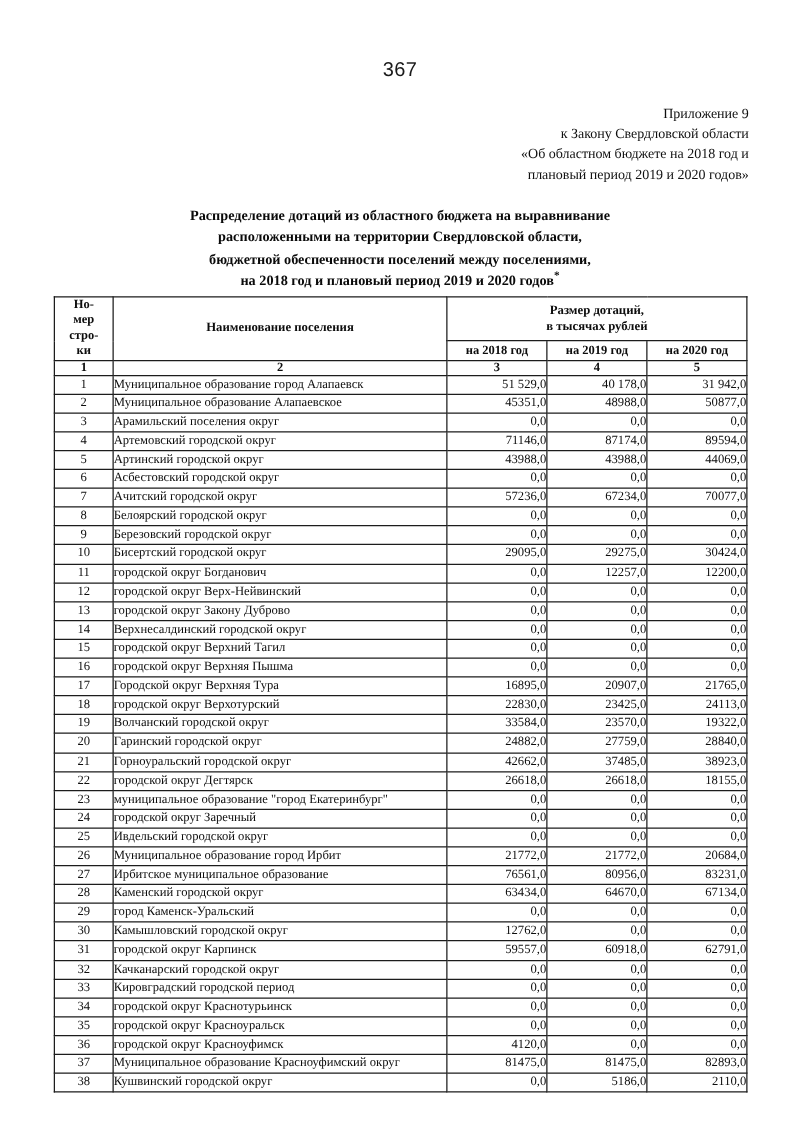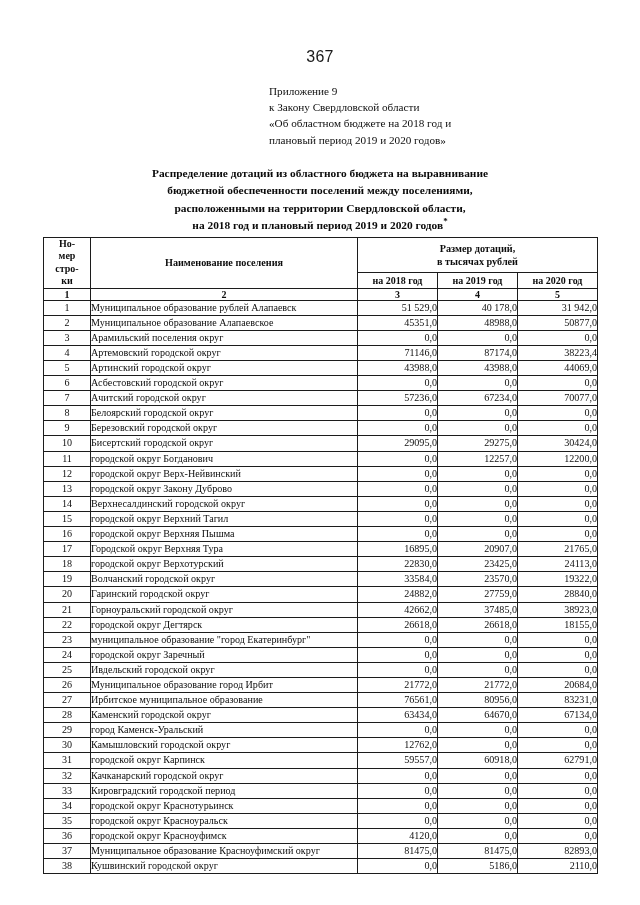--- a/index.html
+++ b/index.html
@@ -30,20 +30,21 @@
     letter-spacing: 0.3px;
     color: #1a1a1a;
   }
 
   
   .ref-block {
     position: absolute;
     top: 83px;
     right: 41px;
     width: 330px;
+    text-align: right;
     font-size: 11.2px;
     line-height: 16.2px;
     color: #101010;
   }
   .ref-block div { white-space: nowrap; }
 
   
   .doc-title {
     position: absolute;
     top: 165px;
@@ -156,22 +157,22 @@
 
 <div class="ref-block">
   <div>Приложение 9</div>
   <div>к Закону Свердловской области</div>
   <div>«Об областном бюджете на 2018 год и</div>
   <div>плановый период 2019 и 2020 годов»</div>
 </div>
 
 <div class="doc-title">
   <div class="line">Распределение дотаций из областного бюджета на выравнивание</div>
+  <div class="line">расположенными на территории Свердловской области,</div>
   <div class="line">бюджетной обеспеченности поселений между поселениями,</div>
-  <div class="line">расположенными на территории Свердловской области,</div>
   <div class="line"><span>на 2018 год и плановый период 2019 и 2020 годов</span><sup>*</sup></div>
 </div>
 
 <div class="table-wrap">
   <table class="grid">
     <colgroup>
       <col class="c-num">
         <col class="c-name">
         <col class="c-y1">
         <col class="c-y2">
@@ -200,21 +201,21 @@
         <td>1</td>
         <td>2</td>
         <td>3</td>
         <td>4</td>
         <td>5</td>
       </tr>
     </thead>
     <tbody class="body-rows" id="table-body">
         <tr>
           <td class="cell-num">1</td>
-          <td class="cell-name">Муниципальное образование рублей Алапаевск</td>
+          <td class="cell-name">Муниципальное образование город Алапаевск</td>
           <td class="cell-val">51 529,0</td>
           <td class="cell-val">40 178,0</td>
           <td class="cell-val">31 942,0</td>
         </tr>
         <tr>
           <td class="cell-num">2</td>
           <td class="cell-name">Муниципальное образование Алапаевское</td>
           <td class="cell-val">45351,0</td>
           <td class="cell-val">48988,0</td>
           <td class="cell-val">50877,0</td>
@@ -224,21 +225,21 @@
           <td class="cell-name">Арамильский поселения округ</td>
           <td class="cell-val">0,0</td>
           <td class="cell-val">0,0</td>
           <td class="cell-val">0,0</td>
         </tr>
         <tr>
           <td class="cell-num">4</td>
           <td class="cell-name">Артемовский городской округ</td>
           <td class="cell-val">71146,0</td>
           <td class="cell-val">87174,0</td>
-          <td class="cell-val">38223,4</td>
+          <td class="cell-val">89594,0</td>
         </tr>
         <tr>
           <td class="cell-num">5</td>
           <td class="cell-name">Артинский городской округ</td>
           <td class="cell-val">43988,0</td>
           <td class="cell-val">43988,0</td>
           <td class="cell-val">44069,0</td>
         </tr>
         <tr>
           <td class="cell-num">6</td>

